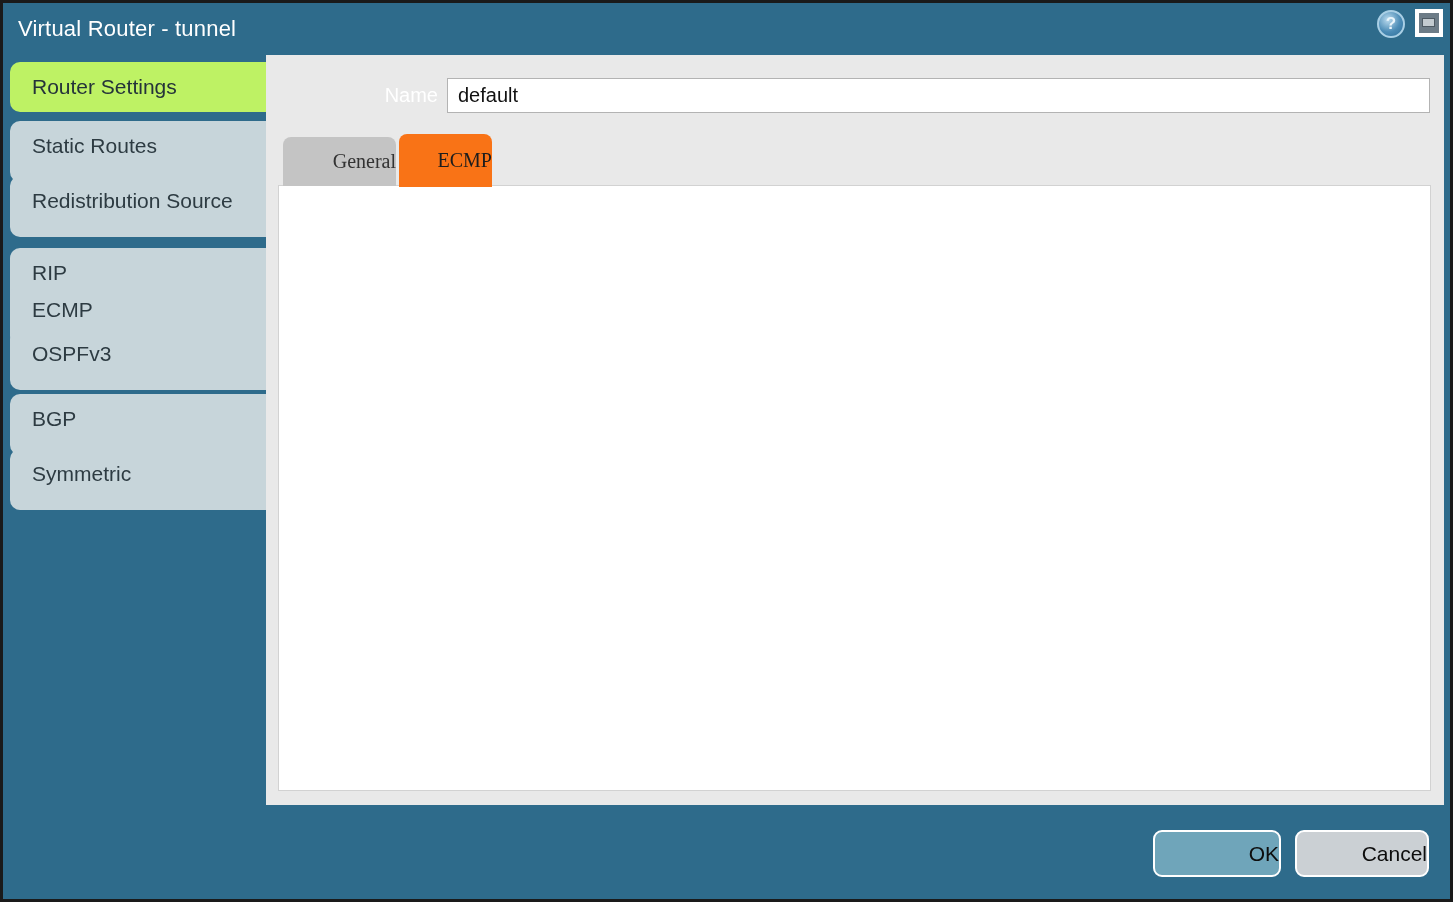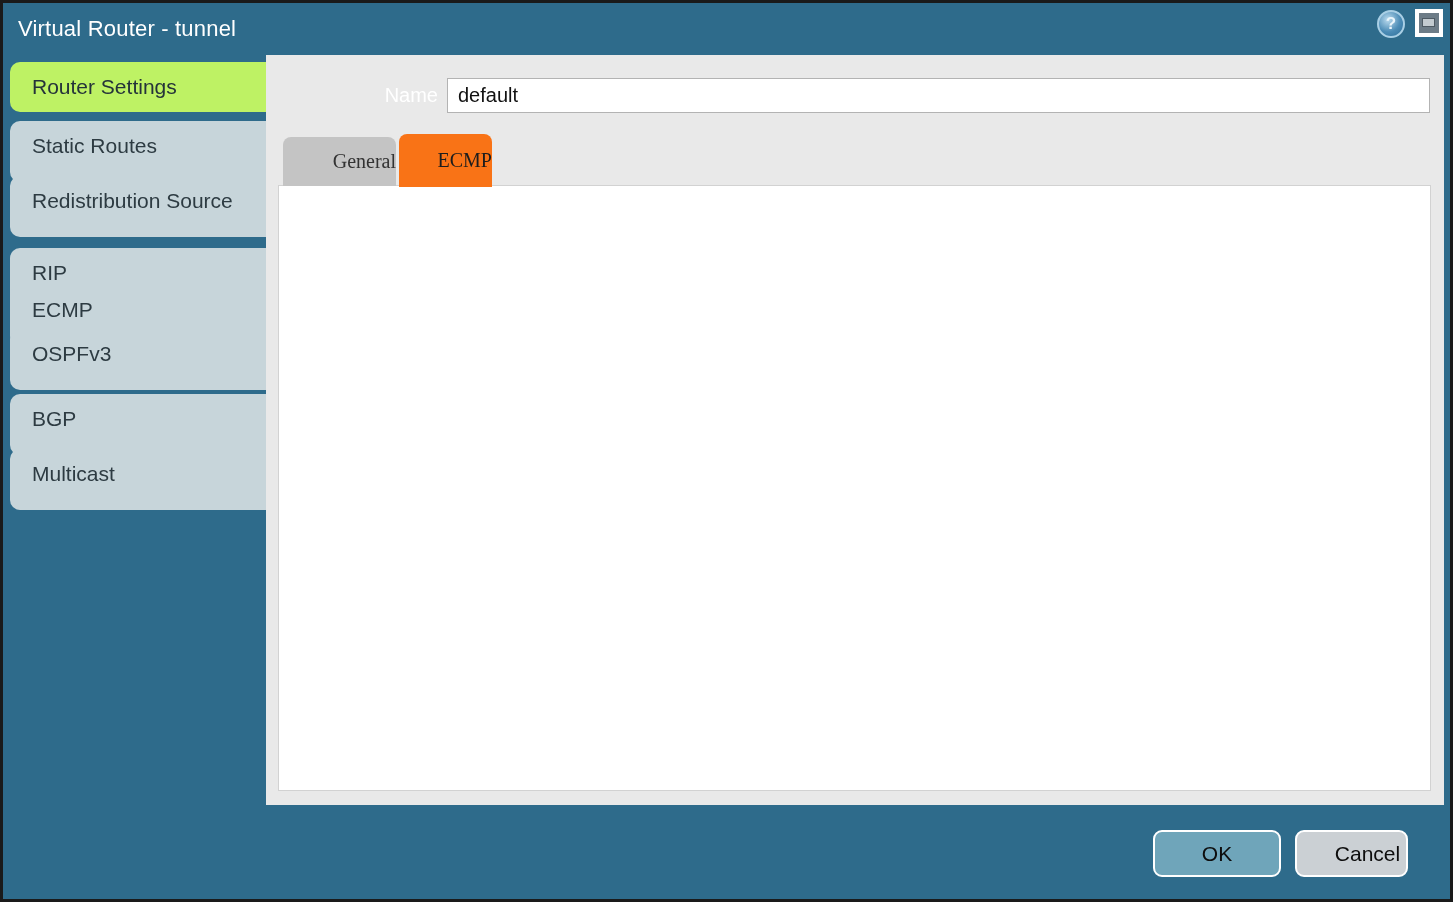--- a/index.html
+++ b/index.html
@@ -175,45 +175,45 @@
     background:linear-gradient(#c9ced3,#aeb5bb); border:1px solid #8d959c;
     color:#8e4d4d;
   }
   .add-label { color:#fff; font-size:20px; }
   .del-label { color:#b9c0c6; font-size:20px; }
   .tool-btn.delete { margin-left:22px; }
   
   .btn {
     position:absolute; top:830px; height:47px; border-radius:9px;
     border:2px solid #fff; font-size:21px; color:#0d0d0d;
-    text-align:center; line-height:43px; cursor:pointer;
+    text-align:right; line-height:43px; cursor:pointer;
     font-family:"Liberation Sans",sans-serif;
   }
   .btn.ok     { left:1153px; width:128px; background:#6fa5ba; }
-  .btn.cancel { left:1295px; width:113px; background:#cbd0d4;padding-left:32px; }
+  .btn.cancel { left:1295px; width:134px; background:#cbd0d4;padding-left:32px; }
 </style>
 </head>
 <body>
 
 <div class="titlebar">
   <span class="title">Virtual Router - tunnel</span>
 </div>
 <div class="help-icon">?</div>
 <div class="window-icon">
   <div class="inner"></div>
 </div>
 
 <div class="side-tab active" style="top:62px">Router Settings</div>
 <div class="side-tab" style="top:121px">Static Routes</div>
 <div class="side-tab" style="top:176px">Redistribution Source</div>
 <div class="side-tab" style="top:248px">RIP</div>
 <div class="side-tab" style="top:285px">ECMP</div>
 <div class="side-tab" style="top:329px">OSPFv3</div>
 <div class="side-tab" style="top:394px">BGP</div>
-<div class="side-tab" style="top:449px">Multicast</div>
+<div class="side-tab" style="top:449px">Symmetric</div>
 
 <div class="content"></div>
 
 <div class="name-label">Name</div>
 <input class="name-input" value="default" style="">
 
 <div class="inner-tab general">General</div>
 <div class="inner-tab ecmp">ECMP</div>
 
 <div class="white-panel"></div>

